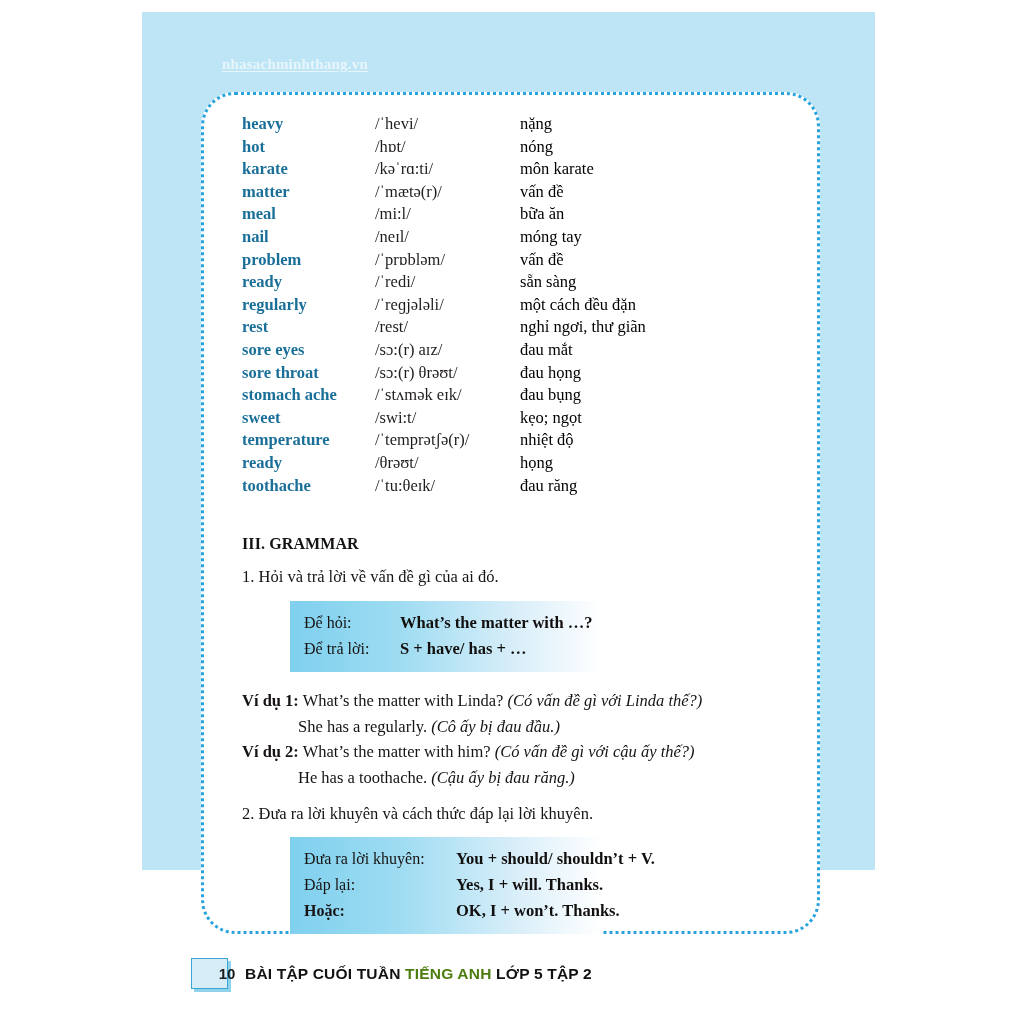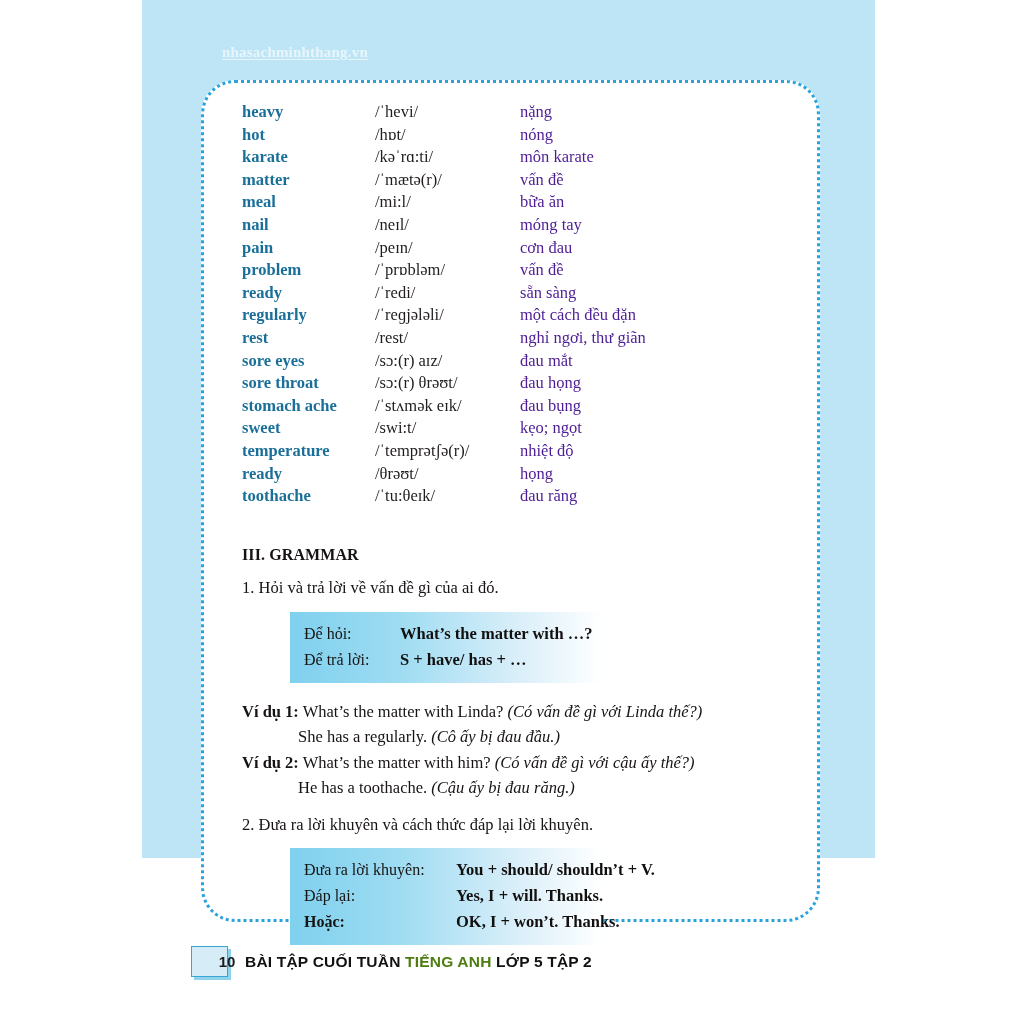--- a/index.html
+++ b/index.html
@@ -12,21 +12,21 @@
     height: 1017px;
     font-family: "Liberation Serif", serif;
     overflow: hidden;
     position: relative;
   }
 
   
   .page-sheet {
     position: absolute;
     left: 142px;
-    top: 0;
+    top: 12px;
     width: 733px;
     height: 858px;
     background: #bde5f6;
   }
 
   
   .watermark {
     position: absolute;
     left: 80px;
     top: 44px;
@@ -77,21 +77,21 @@
     width: 133px;
     color: #1a6f99;
     font-weight: bold;
   }
   .col-ipa {
     width: 145px;
     color: #201c1c;
     font-weight: normal;
   }
   .col-vi {
-    color: #4c1d95;
+    color: #000000;
     font-weight: normal;
   }
 
   
   .grammar-heading {
     font-size: 16px;
     font-weight: bold;
     color: #171313;
     margin-top: 38px;
     letter-spacing: 0.1px;
@@ -234,25 +234,20 @@
             <td class="col-word">meal</td>
             <td class="col-ipa">/mi:l/</td>
             <td class="col-vi">bữa ăn</td>
           </tr>
           <tr>
             <td class="col-word">nail</td>
             <td class="col-ipa">/neɪl/</td>
             <td class="col-vi">móng tay</td>
           </tr>
           <tr>
-            <td class="col-word">pain</td>
-            <td class="col-ipa">/peɪn/</td>
-            <td class="col-vi">cơn đau</td>
-          </tr>
-          <tr>
             <td class="col-word">problem</td>
             <td class="col-ipa">/ˈprɒbləm/</td>
             <td class="col-vi">vấn đề</td>
           </tr>
           <tr>
             <td class="col-word">ready</td>
             <td class="col-ipa">/ˈredi/</td>
             <td class="col-vi">sẵn sàng</td>
           </tr>
           <tr>

